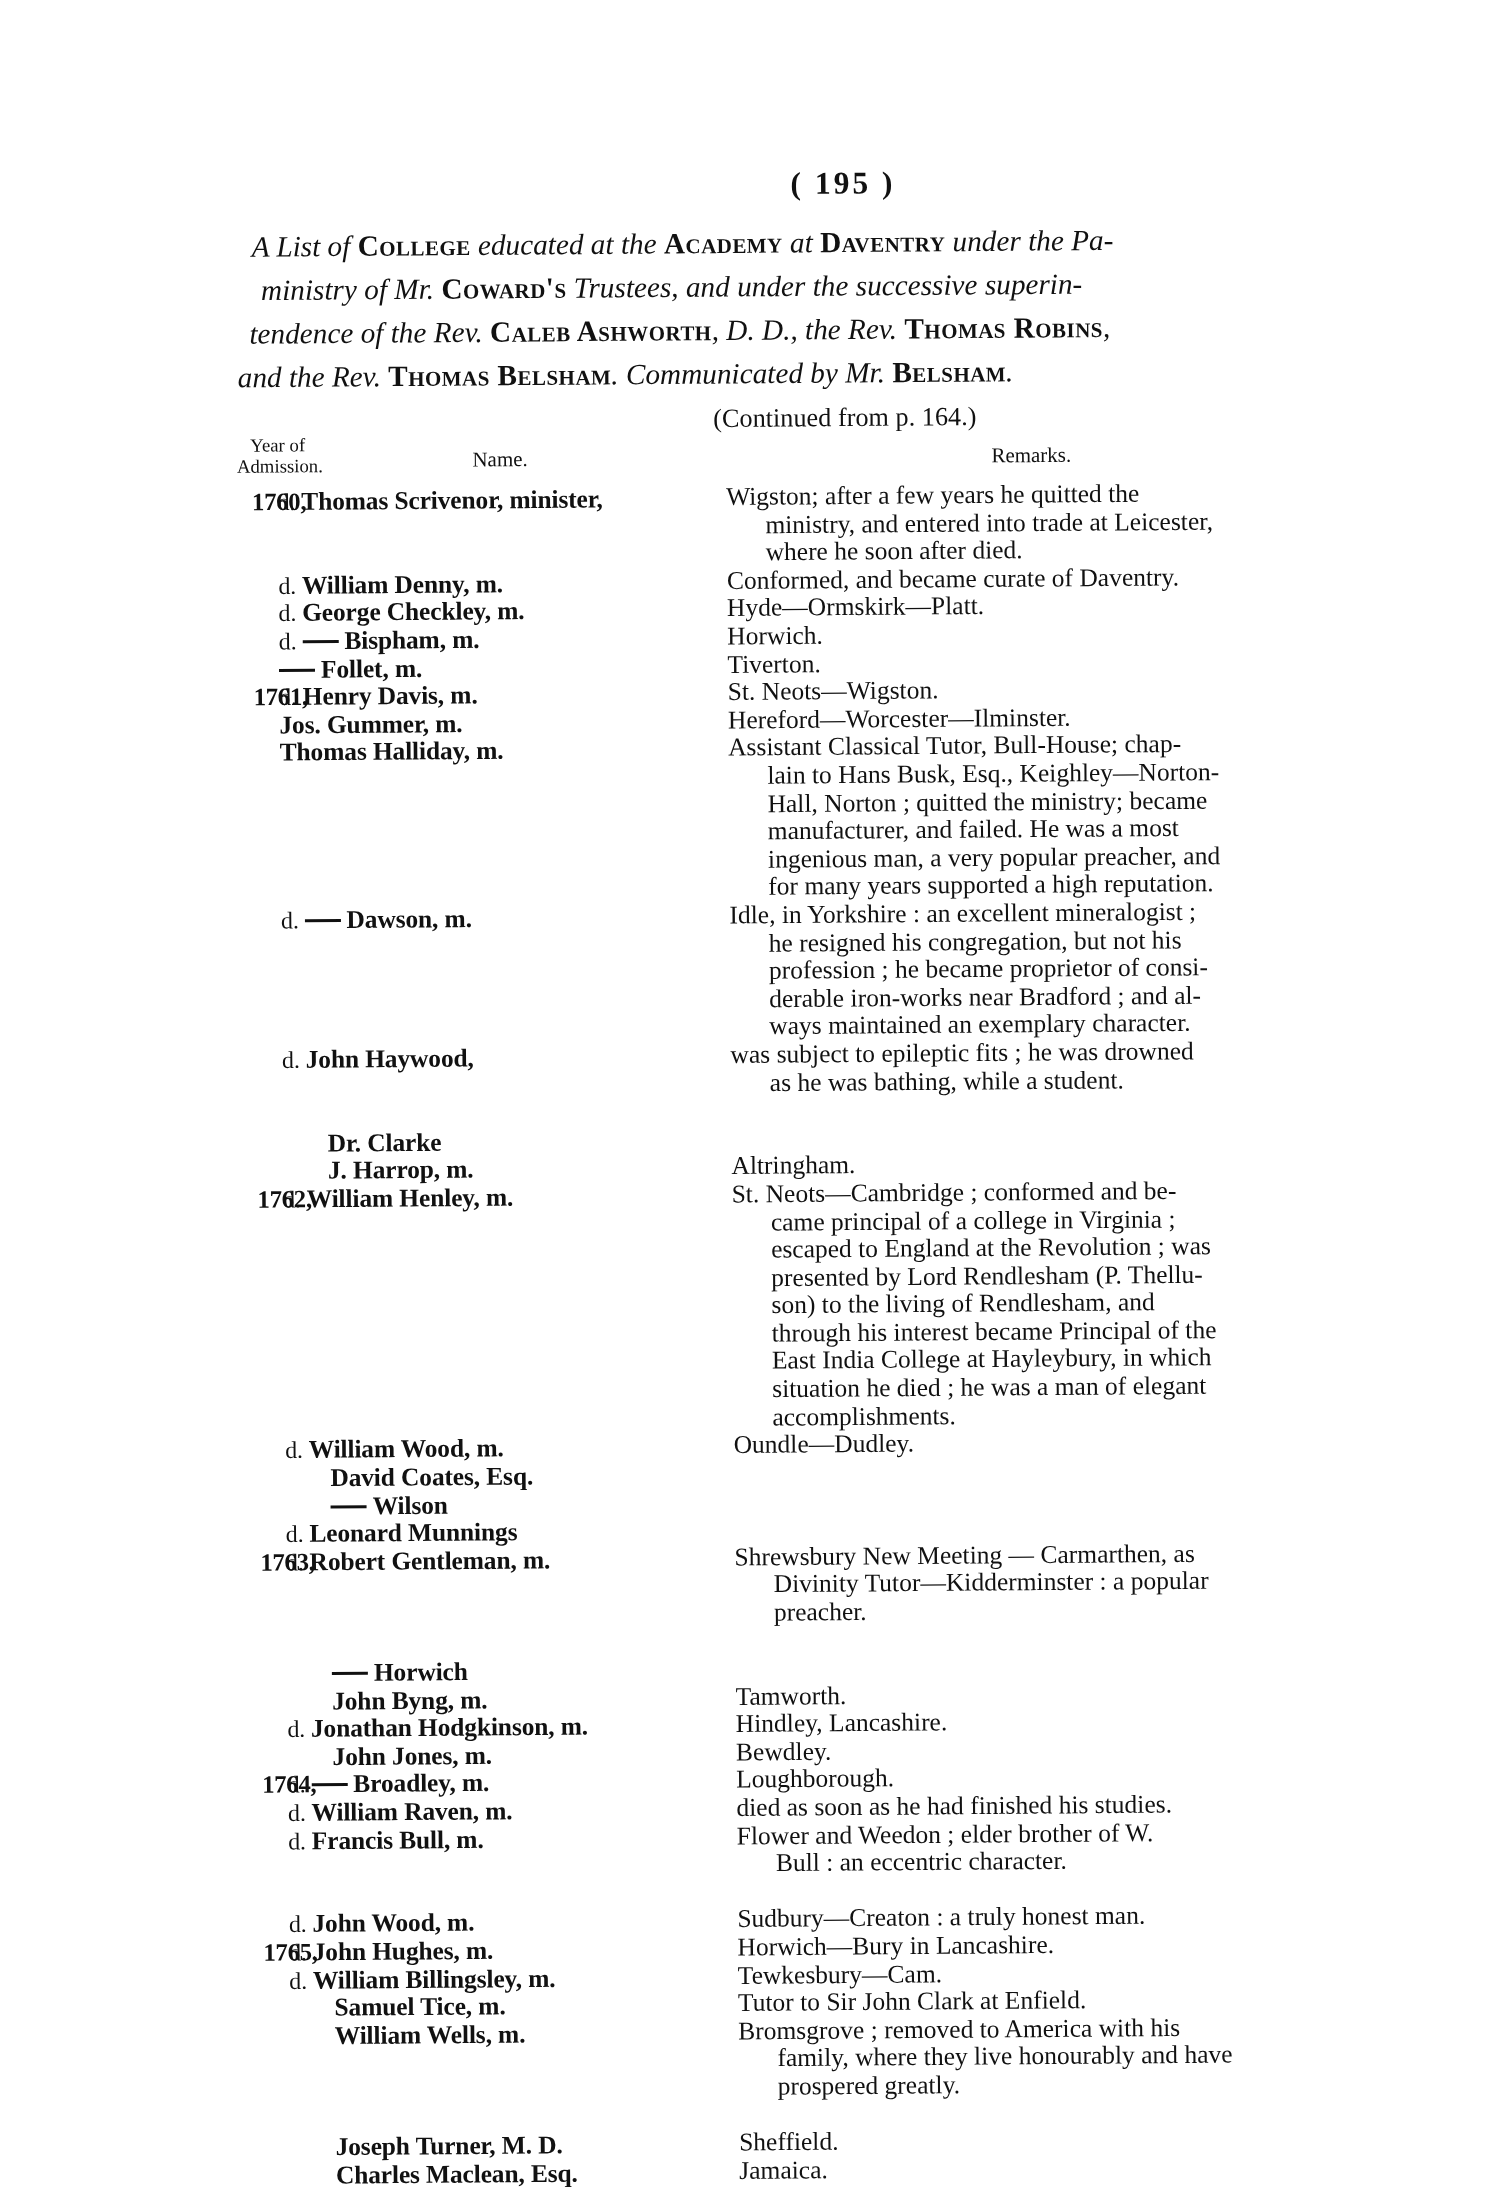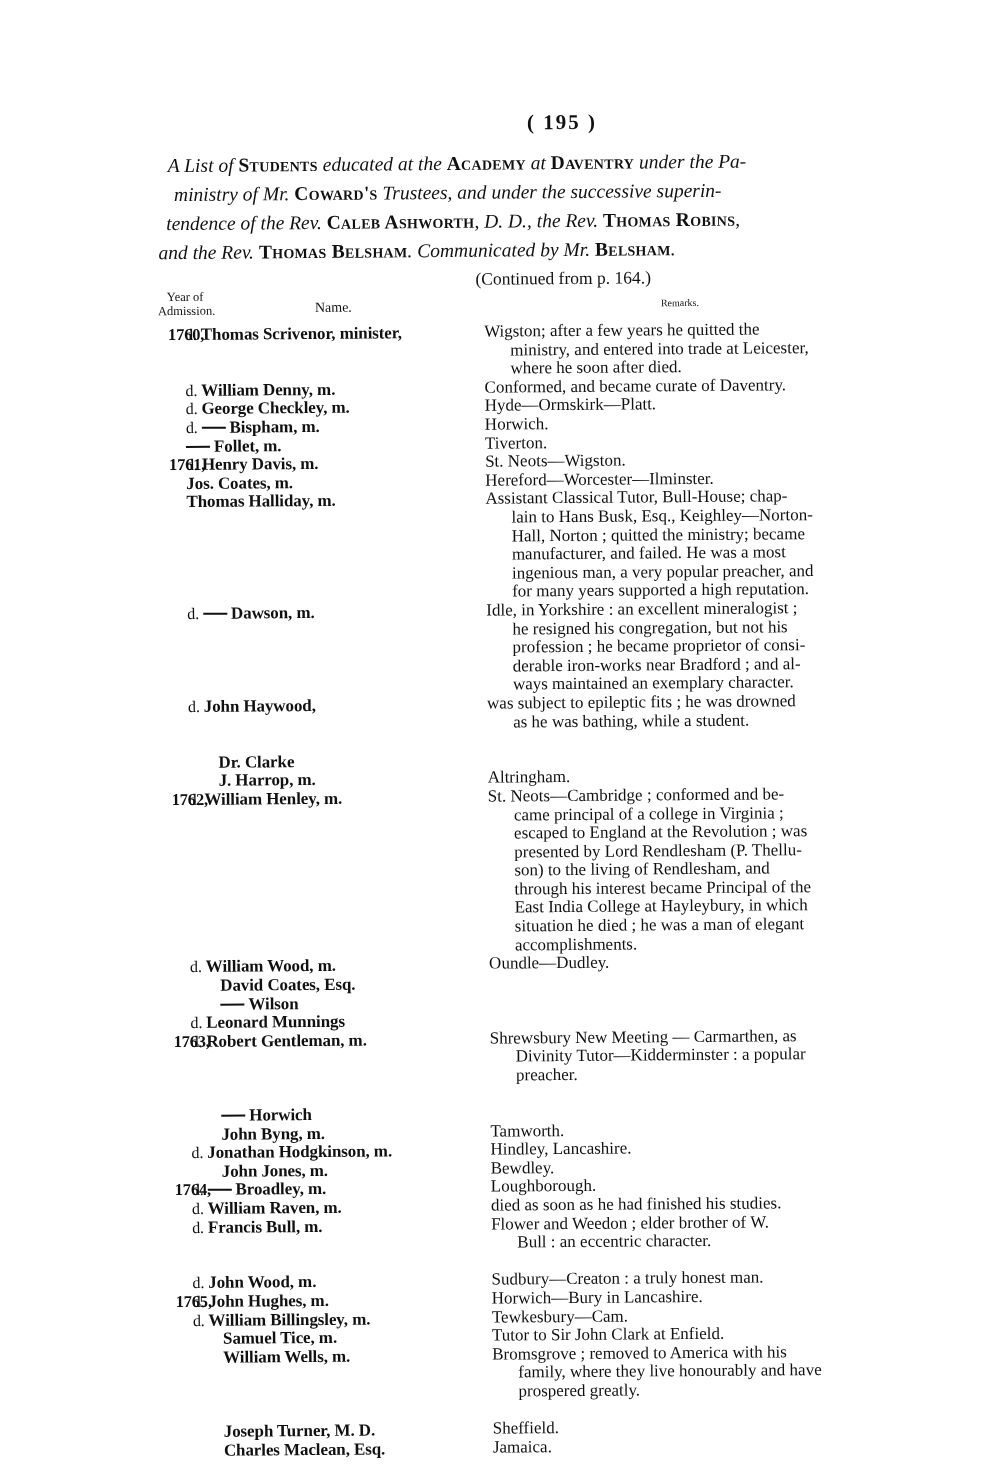--- a/index.html
+++ b/index.html
@@ -86,21 +86,21 @@
   .colhead-name {
     position: absolute;
     left: 252px;
     top: 298px;
     font-size: 14px;
   }
   .colhead-remarks {
     position: absolute;
     left: 598px;
     top: 298px;
-    font-size: 10px;
+    font-size: 14px;
   }
 
   
   .tbl {
     position: absolute;
     left: 0;
     top: 322px;
     width: 1001px;
   }
   .row {
@@ -150,21 +150,21 @@
 </style>
 </head>
 <body>
 
 <div class="page">
  <div class="scan">
 
   <div class="folio">(  195  )</div>
 
   <div class="headnote">
-    <span class="l l1"><span>A List of </span><span class="sc">Students</span><span> educated at the </span><span class="sc">Academy</span><span> at </span><span class="sc">Daventry</span><span> under the Pa-</span></span>
+    <span class="l l1"><span>A List of </span><span class="sc">College</span><span> educated at the </span><span class="sc">Academy</span><span> at </span><span class="sc">Daventry</span><span> under the Pa-</span></span>
     <span class="l l2"><span>ministry of Mr. </span><span class="sc">Coward's</span><span> Trustees, and under the successive superin-</span></span>
     <span class="l l3"><span>tendence of the Rev. </span><span class="sc">Caleb Ashworth</span><span>, D. D., the Rev. </span><span class="sc">Thomas Robins</span><span>,</span></span>
     <span class="l l4"><span>and the Rev. </span><span class="sc">Thomas Belsham</span><span>.   Communicated by Mr. </span><span class="sc">Belsham</span><span>.</span></span>
   </div>
 
   <div class="continued">(Continued from p. 164.)</div>
 
   <div class="colhead-year">
     <div class="r1">Year of</div>
     <div class="r2">Admission.</div>
@@ -207,21 +207,21 @@
           </div>
         </div>
         <div class="row" style="min-height: 18.6px;">
           <div class="year">1761,</div>
           <div class="name"><span class="dp">d. </span><span>Henry Davis, m.</span></div>
           <div class="remarks">
             <span class="rl">St. Neots—Wigston.</span>
           </div>
         </div>
         <div class="row" style="min-height: 18.6px;">
-          <div class="name"><span>Jos. Coates, m.</span></div>
+          <div class="name"><span>Jos. Gummer, m.</span></div>
           <div class="remarks">
             <span class="rl">Hereford—Worcester—Ilminster.</span>
           </div>
         </div>
         <div class="row" style="min-height: 111.6px;">
           <div class="name"><span>Thomas Halliday, m.</span></div>
           <div class="remarks">
             <span class="rl">Assistant  Classical  Tutor,  Bull-House;  chap-</span>
             <span class="rl cont">lain to Hans Busk, Esq., Keighley—Norton-</span>
             <span class="rl cont">Hall, Norton ;  quitted the ministry;  became</span>

